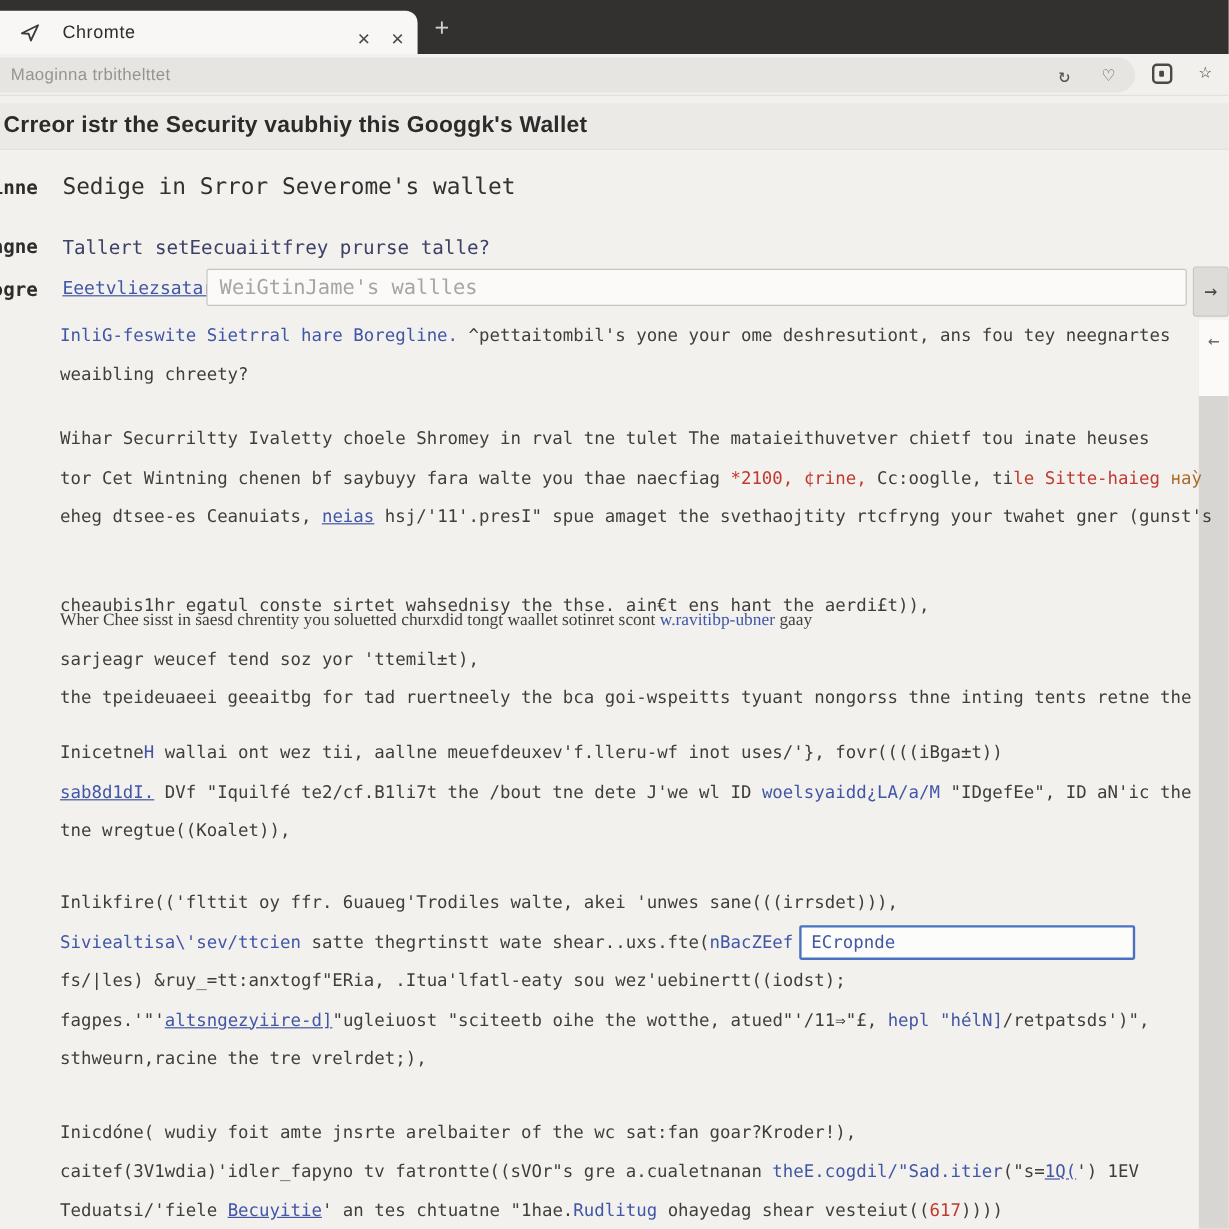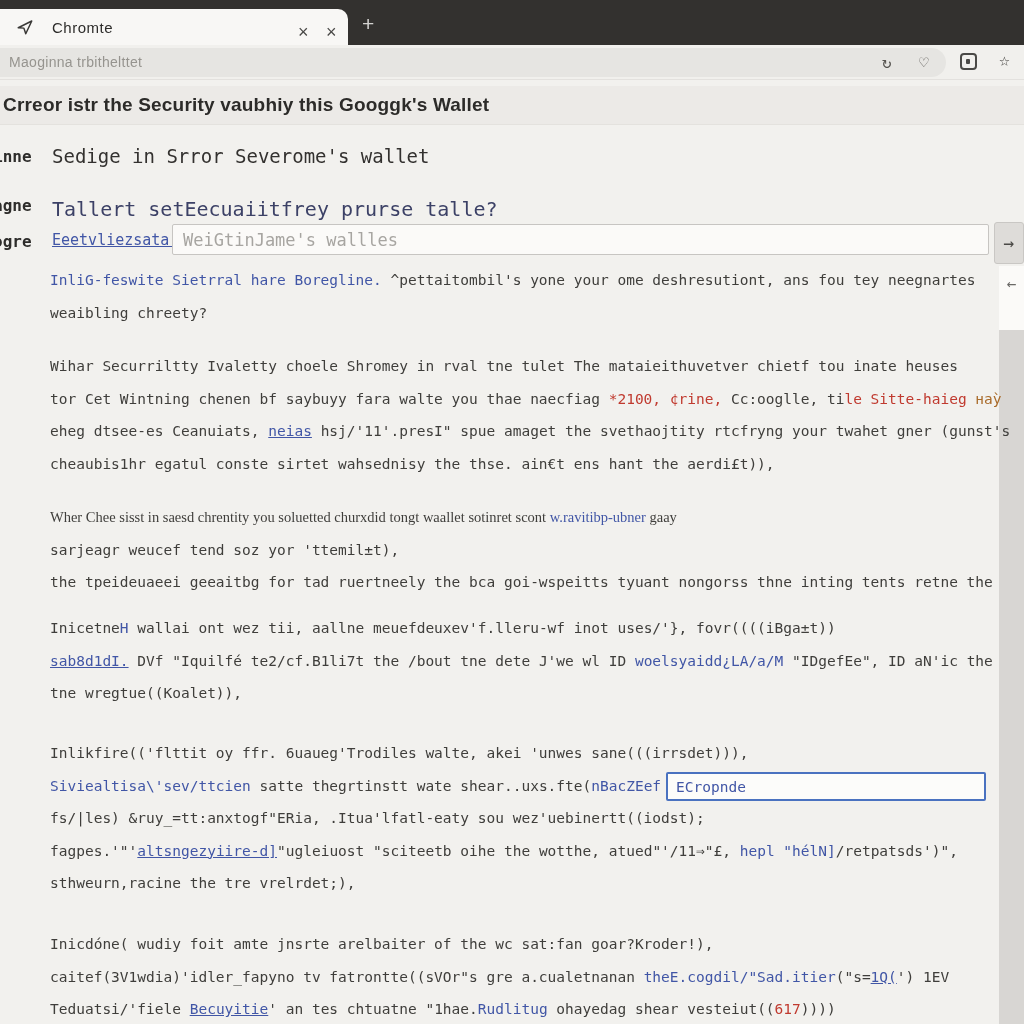--- a/index.html
+++ b/index.html
@@ -20,37 +20,37 @@
   .icon-reload{left:882px}.icon-heart{left:919px}
   .icon-ext{position:absolute;left:960px;top:53px;width:17px;height:17px;border:2px solid #4a4946;border-radius:4px}
   .icon-ext::after{content:"";position:absolute;left:4px;top:4px;width:4px;height:5px;background:#4a4946;border-radius:1px}
   .icon-star{position:absolute;left:999px;top:49px;font-size:18px;color:#3e3d3a}
   
   .heading-band{position:absolute;top:86px;left:0;width:1024px;height:39px;background:#eceae7;border-bottom:1px solid #e4e2de}
   .page-title{position:absolute;left:3px;top:8px;font-family:"Liberation Sans",sans-serif;font-size:19px;font-weight:700;color:#2c2b29;letter-spacing:.2px;white-space:nowrap}
   .gutter{position:absolute;left:-7px;font-weight:700;font-size:16px;color:#2e2d2b}
   .g1{top:147px}.g2{top:196px}.g3{top:232px}
   .intro-line{position:absolute;left:52px;top:145px;font-size:19px;color:#33312f;white-space:nowrap}
-  .question{position:absolute;left:52px;top:197px;font-size:20px;color:#3c4166;white-space:nowrap}
+  .question{position:absolute;left:52px;top:197px;font-size:16px;color:#3c4166;white-space:nowrap}
   .form-link{position:absolute;left:52px;top:231px;font-size:15px;color:#4156a6;text-decoration:underline;white-space:nowrap;cursor:pointer}
   .wallet-input{position:absolute;left:172px;top:224px;width:817px;height:31px;border:1px solid #c7c5c2;background:#fbfaf8;font:17px "DejaVu Sans Mono",monospace;color:#4a4946;padding:0 10px;border-radius:2px}
   .wallet-input::placeholder{color:#a7a5a1}
   .next-btn{position:absolute;left:994px;top:222px;width:30px;height:42px;background:#dedcd9;border:1px solid #c9c7c4;color:#4a4946;font-size:18px;text-align:center;line-height:40px;border-radius:3px;cursor:pointer}
   .rail{position:absolute;left:999px;top:266px;width:25px;height:758px;background:#d8d6d3}
   .back-panel{position:absolute;left:999px;top:266px;width:25px;height:64px;background:#fbfaf8;color:#6a6966;font-size:16px;text-align:center;line-height:36px;cursor:pointer}
   
   #paragraphs{position:absolute;left:50px;top:0;width:974px;height:1024px;font-size:14.5px;overflow:hidden}
   .para{position:absolute;left:0;white-space:nowrap}
   .pline{white-space:nowrap}
   .seg-text{color:#3f3e3b}
   .seg-link{color:#4156a6}
   .seg-link-u{color:#4156a6;text-decoration:underline;cursor:pointer}
   .seg-red{color:#c03a2f}
   .seg-orange{color:#a96b2a}
-  .inline-input{width:320px;height:29px;border:2px solid #4a72c0;background:#fcfcfa;color:#4156a6;font:14.5px "DejaVu Sans Mono",monospace;padding:0 8px;vertical-align:middle;margin-left:5px;border-radius:2px}
+  .inline-input{width:280px;height:29px;border:2px solid #4a72c0;background:#fcfcfa;color:#4156a6;font:14.5px "DejaVu Sans Mono",monospace;padding:0 8px;vertical-align:middle;margin-left:5px;border-radius:2px}
 </style>
 </head>
 <body>
 
 <div class="titlebar">
   <div class="tab">
     <svg class="tab-favicon" viewBox="0 0 24 24">
       <path d="M3 13 L21 4 L13 21 L10.5 13.5 Z" fill="none" stroke="#3a3937" stroke-width="2" stroke-linejoin="round"></path>
     </svg>
     <span class="tab-title">Chromte</span>
@@ -89,21 +89,21 @@
 
 <div id="paragraphs">
     <div class="para" style="top: 264px;">
       <div class="pline" style="line-height: 32.5px;"><span class="seg-link">InliG-feswite Sietrral hare Boregline.</span><span class="seg-text"> ^pettaitombil's yone your ome deshresutiont, ans fou tey neegnartes</span></div>
       <div class="pline" style="line-height: 32.5px;"><span class="seg-text">weaibling chreety?</span></div>
     </div>
     <div class="para" style="top: 350px;">
       <div class="pline" style="line-height: 32.5px;"><span class="seg-text">Wihar Securriltty Ivaletty choele Shromey in rval tne tulet The mataieithuvetver chietf tou inate heuses</span></div>
       <div class="pline" style="line-height: 32.5px;"><span class="seg-text">tor Cet Wintning chenen bf saybuyy fara walte you thae naecfiag </span><span class="seg-red">*2100, ¢rine,</span><span class="seg-text"> Cc:ooglle, ti</span><span class="seg-red">le Sitte-haieg</span><span class="seg-orange"> нaỳ</span></div>
       <div class="pline" style="line-height: 32.5px;"><span class="seg-text">eheg dtsee-es Ceanuiats, </span><span class="seg-link-u">neias</span><span class="seg-text"> hsj/'11'.presI" spue amaget the svethaojtity rtcfryng your twahet gner (gunst's</span></div>
-      <div class="pline" style="line-height: 32.5px;"><span class="seg-text">cheaubis1hr egatul conste sirtet wahsednisy the thse. ain€t ens hant the aerdi£t)),</span></div>
+      <div class="pline" style="line-height: 32.5px; margin-top: 41px;"><span class="seg-text">cheaubis1hr egatul conste sirtet wahsednisy the thse. ain€t ens hant the aerdi£t)),</span></div>
     </div>
     <div class="para" style="top: 501px;">
       <div class="pline" style="line-height: 32.5px; font-family: Liberation Serif, serif;"><span class="seg-text">Wher Chee sisst in saesd chrentity you soluetted churxdid tongt waallet sotinret scont </span><span class="seg-link">w.ravitibp-ubner</span><span class="seg-text"> gaay</span></div>
       <div class="pline" style="line-height: 32.5px;"><span class="seg-text">sarjeagr weucef tend soz yor 'ttemil±t),</span></div>
       <div class="pline" style="line-height: 32.5px;"><span class="seg-text">the tpeideuaeei geeaitbg for tad ruertneely the bca goi-wspeitts tyuant nongorss thne inting tents retne the</span></div>
     </div>
     <div class="para" style="top: 612px;">
       <div class="pline" style="line-height: 32.5px;"><span class="seg-text">Inicetne</span><span class="seg-link">H</span><span class="seg-text"> wallai ont wez tii, aallne meuefdeuxev'f.lleru-wf inot uses/'}, fovr((((iBga±t))</span></div>
       <div class="pline" style="line-height: 32.5px;"><span class="seg-link-u">sab8d1dI.</span><span class="seg-text"> DVf "Iquilfé te2/cf.B1li7t the /bout tne dete J'we wl ID </span><span class="seg-link">woelsyaidd¿LA/a/M</span><span class="seg-text"> "IDgefEe", ID aN'ic the</span></div>
       <div class="pline" style="line-height: 32.5px;"><span class="seg-text">tne wregtue((Koalet)),</span></div>

